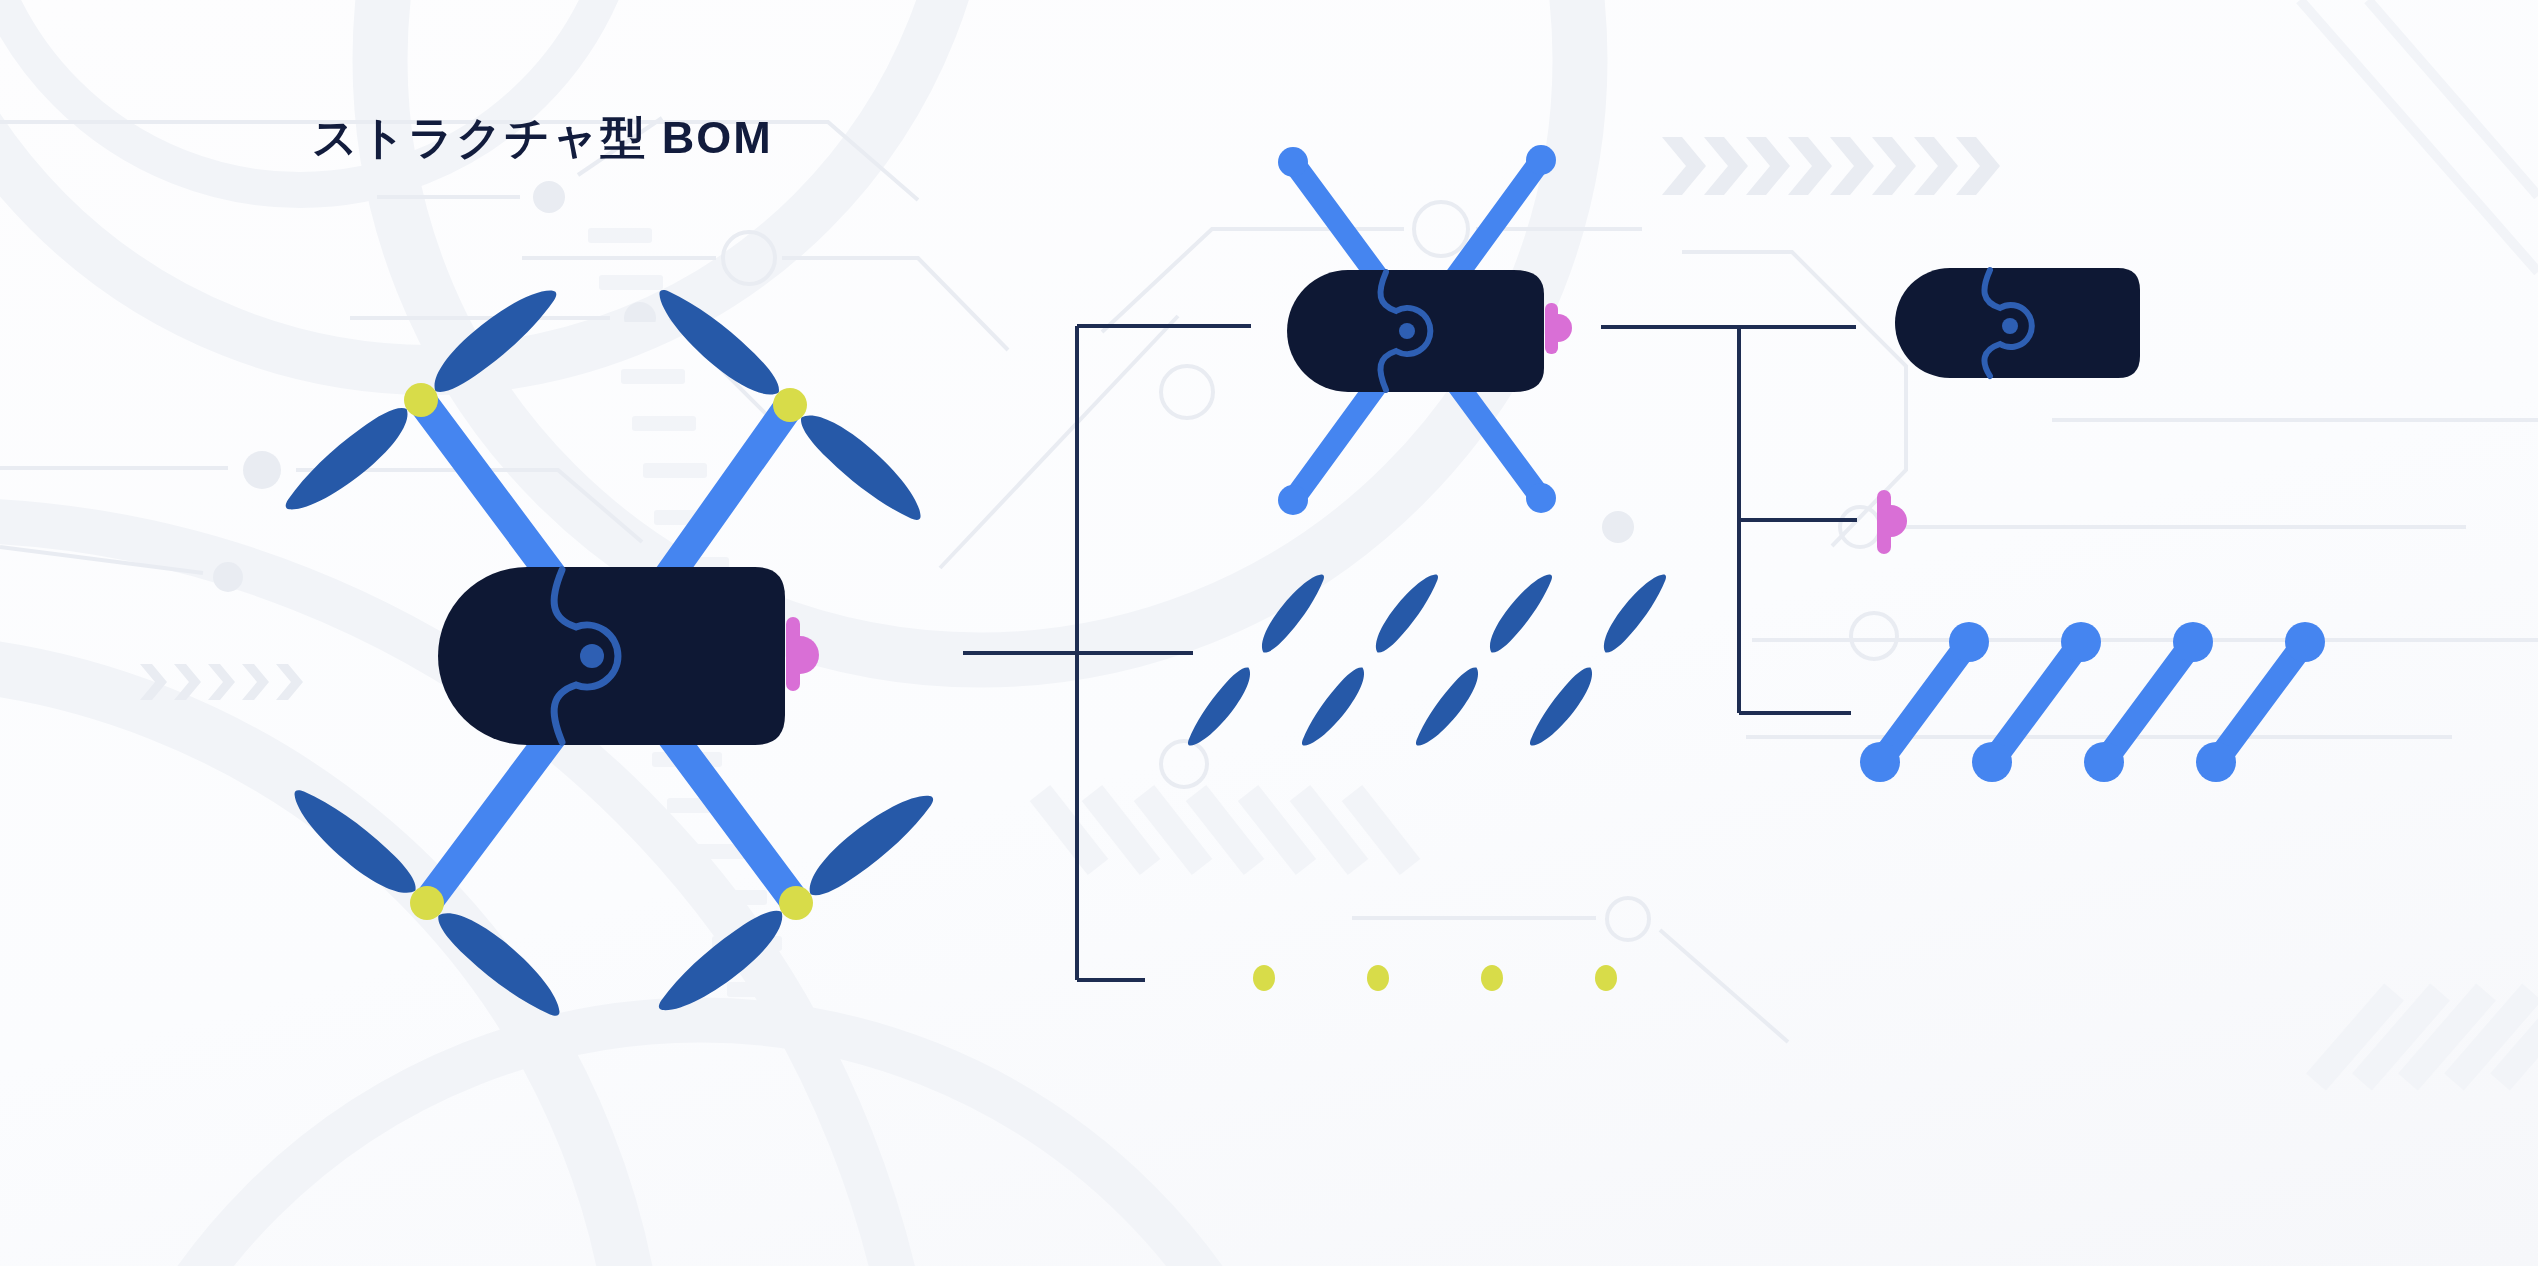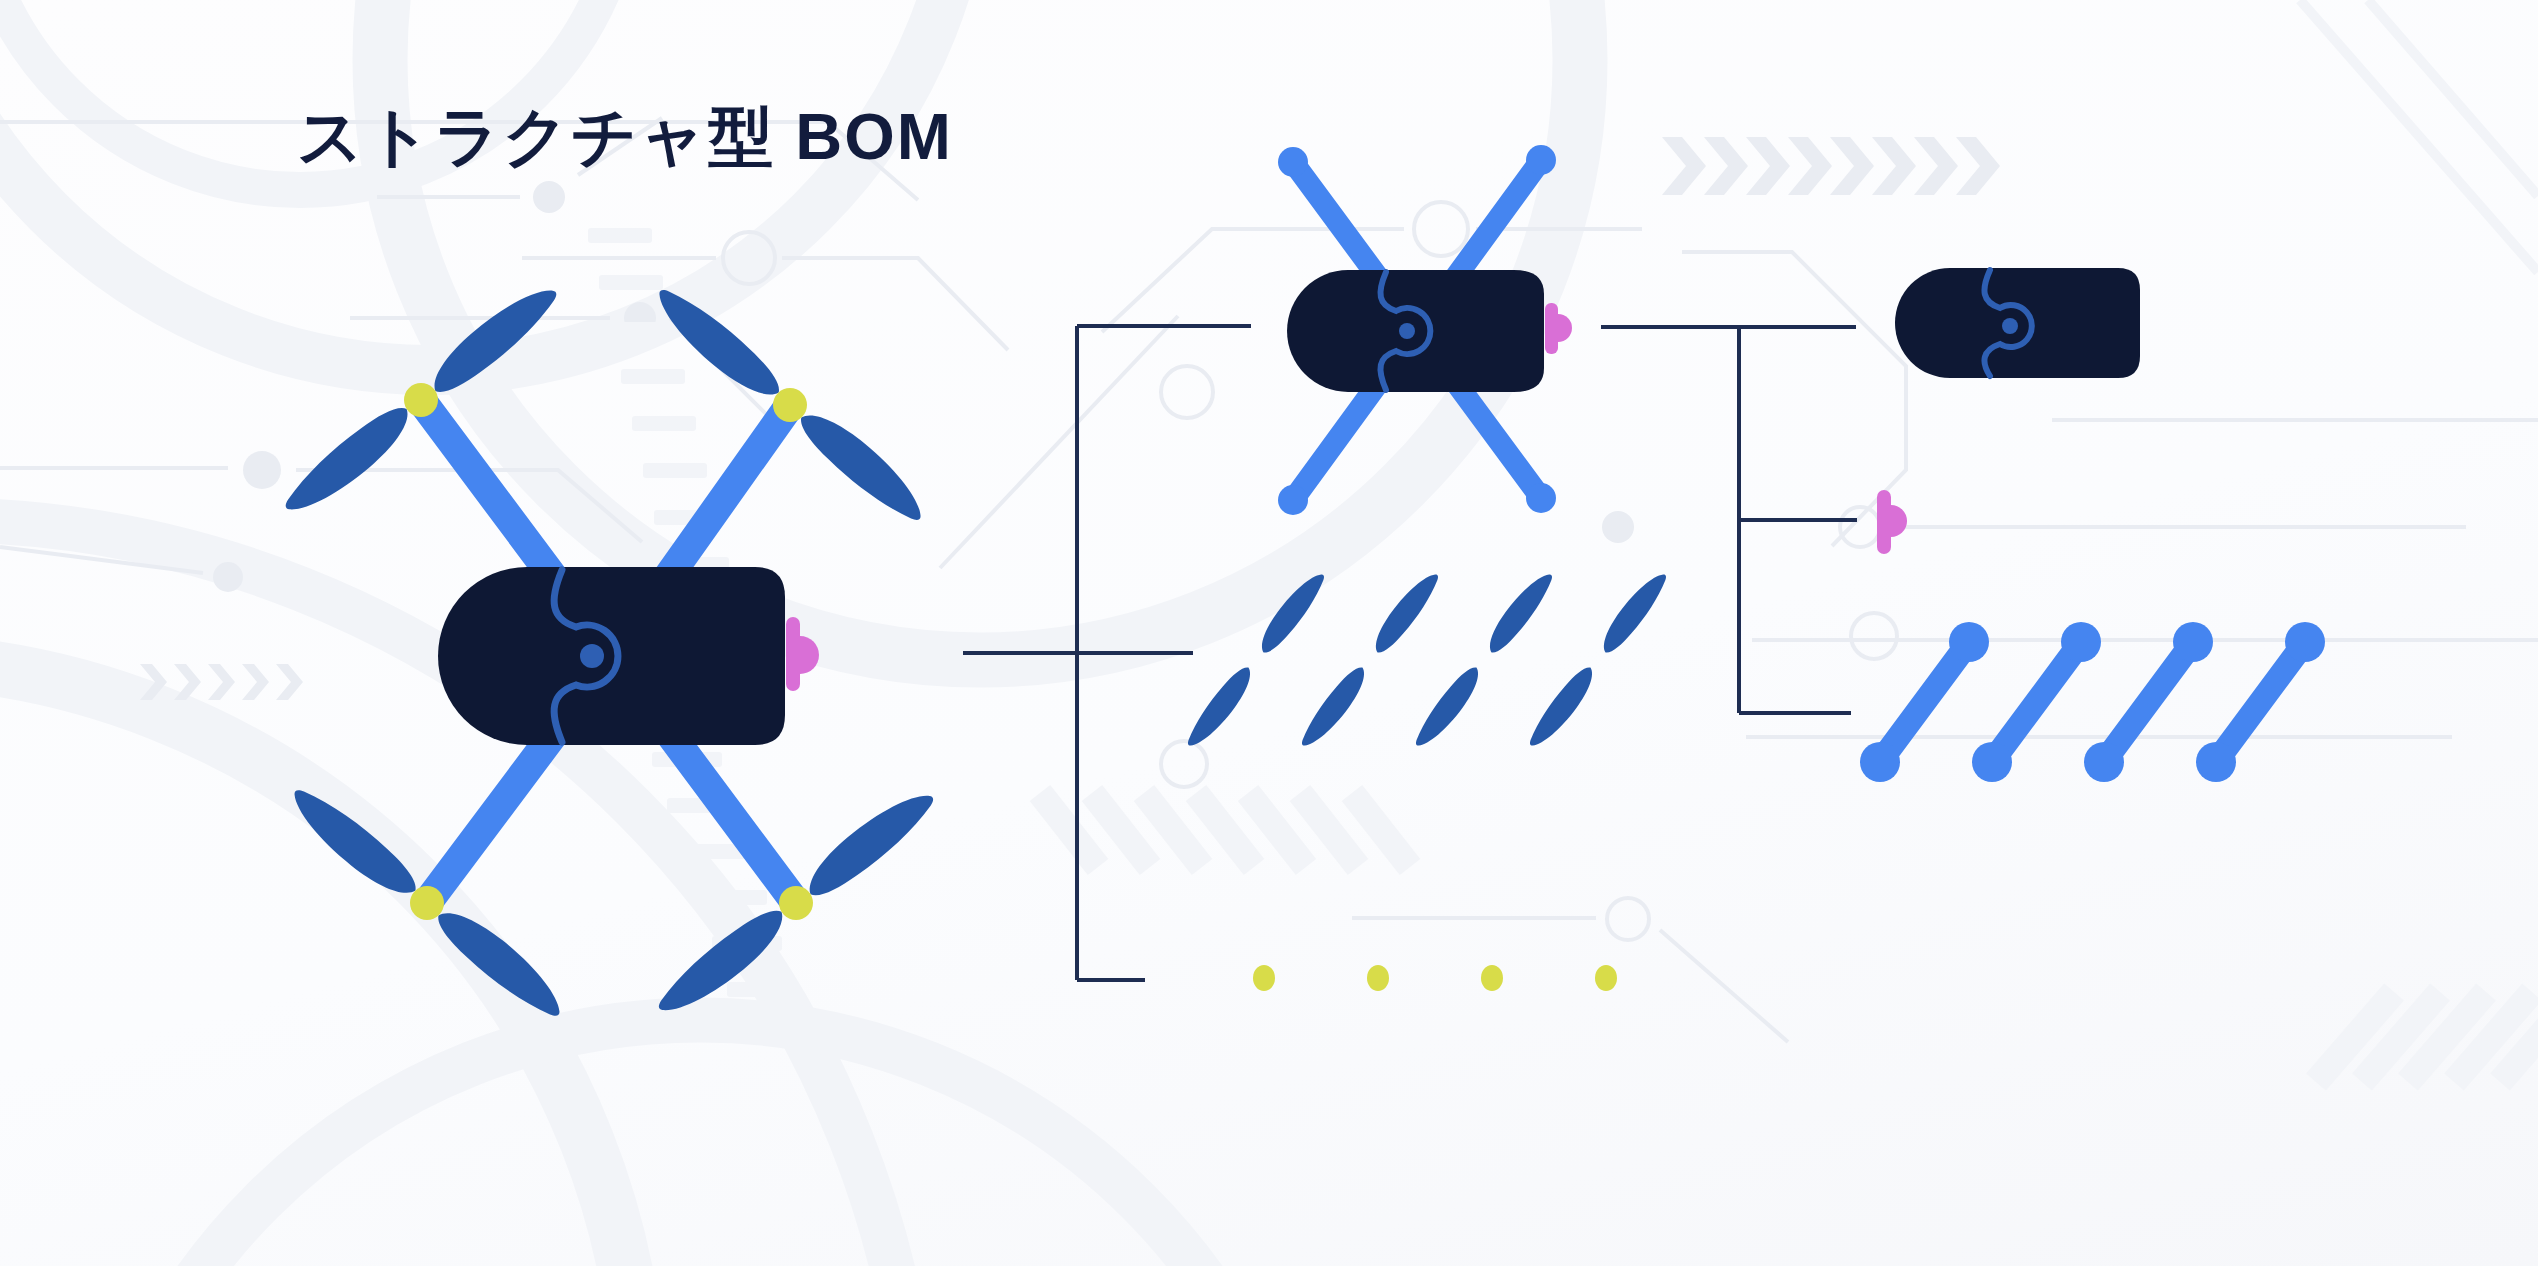--- a/index.html
+++ b/index.html
@@ -1,22 +1,22 @@
 <!DOCTYPE html>
 <html style="--c-bg: #FBFCFE; --c-title: #121C3D; --c-line: #1E2D52; --c-body: #0E1834; --c-seam: #2E5FB3; --c-arm: #4585F0; --c-blade: #2659A8; --c-hub: #D8DC49; --c-pink: #D96FD6; --c-deco: #E9ECF2; --c-decoSoft: #F2F4F8;"><head>
 <meta charset="utf-8">
 <style>
   html,body{margin:0;padding:0;}
   body{width:2538px;height:1266px;overflow:hidden;
        font-family:"Liberation Sans","DejaVu Sans",sans-serif;}
   .stage{position:relative;width:2538px;height:1266px;
          background:linear-gradient(165deg,#fdfdfe 0%,var(--c-bg) 55%,#f6f7fa 100%);}
   .stage svg{position:absolute;left:0;top:0;width:2538px;height:1266px;display:block;}
-  .page-title{position:absolute;left:296px;top:92px;margin:1px;
-              font-size:65px;font-weight:800;letter-spacing:2px;
+  .page-title{position:absolute;left:296px;top:92px;margin:16px;
+              font-size:45px;font-weight:800;letter-spacing:2px;
               color:var(--c-title);white-space:nowrap;}
   .deco{stroke:var(--c-deco);stroke-width:4;fill:none;}
   .deco-fill{fill:var(--c-deco);}
   .deco-soft{fill:var(--c-decoSoft);}
   .arc{stroke:var(--c-decoSoft);fill:none;}
   .tree-line{stroke:var(--c-line);stroke-width:4;fill:none;}
   .arm-stroke{stroke:var(--c-arm);fill:none;stroke-linecap:round;}
   .seam{stroke:var(--c-seam);stroke-width:7;fill:none;stroke-linecap:round;}
   .seam-sm{stroke:var(--c-seam);stroke-width:6;fill:none;stroke-linecap:round;}
 </style>

